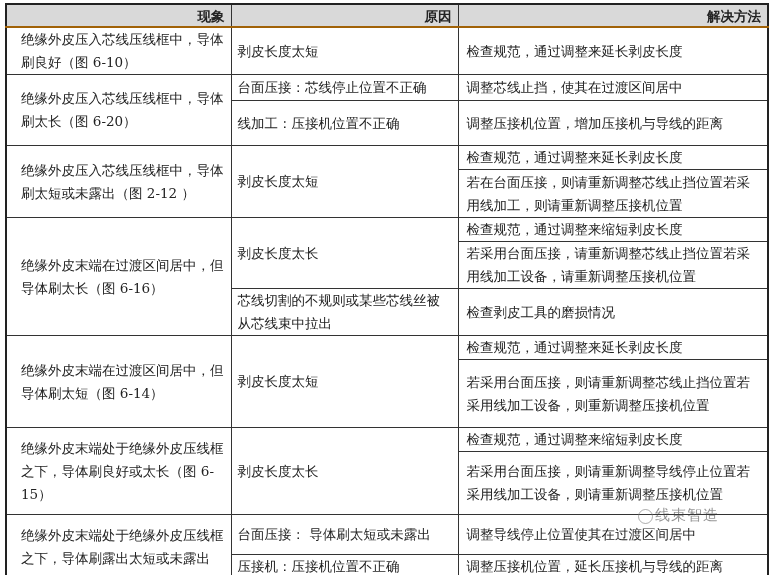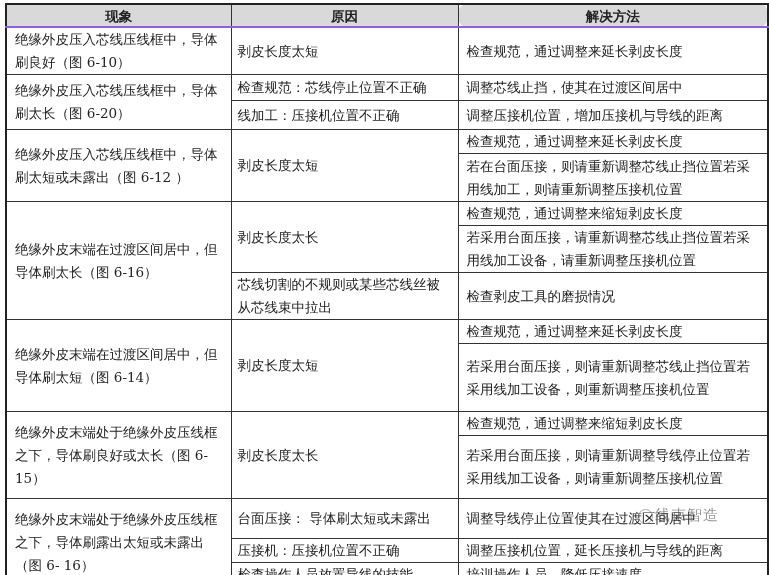--- a/index.html
+++ b/index.html
@@ -3,26 +3,26 @@
 <meta charset="utf-8">
 <style>
   html, body { margin: 0; padding: 0; background: #ffffff; }
   body { width: 769px; height: 575px; overflow: hidden; position: relative;
          font-family: "DejaVu Serif", "Liberation Serif", serif; color: #222; }
   table { position: absolute; left: 5px; top: 3px; border-collapse: collapse;
           width: 762px; table-layout: fixed; font-size: 13.5px; }
   td, th { border: 1px solid #333; padding: 0 6px; vertical-align: middle;
            line-height: 23px; text-align: left; }
   th { background: #d9d9d9; font-family: "DejaVu Sans", "Liberation Sans", sans-serif;
-       font-weight: bold; text-align: center; height: 21px; border-bottom: 2px solid #8b5cf6;
+       font-weight: bold; text-align: right; height: 21px; border-bottom: 2px solid #a16207;
        border-top: 2px solid #222; font-size: 13.5px; line-height: 20px; }
-  td.sym { padding-left: 8px; }
+  td.sym { padding-left: 14px; }
   td.sol { padding-left: 8px; }
   .outer { border-left: 2px solid #222; }
-  .outer-r { border-right: 2px solid #222; border-radius: 9px; }
+  .outer-r { border-right: 2px solid #222; }
   .watermark { position: absolute; left: 638px; top: 506px; font-family: Liberation Serif, serif;
                font-size: 15px; color: rgba(60,60,60,0.55); letter-spacing: 1px; pointer-events: none; }
   .wm-ring { display: inline-block; width: 13px; height: 13px; border: 1.5px solid rgba(120,120,120,0.6);
              border-radius: 50%; vertical-align: middle; margin-right: 2px; }
 </style>
 </head>
 <body>
 
 <table>
   <colgroup>
@@ -40,30 +40,30 @@
   <tbody>
 
     <tr style="height:46px">
       <td class="sym outer">绝缘外皮压入芯线压线框中，导体刷良好（图 6-10）</td>
       <td>剥皮长度太短</td>
       <td class="sol outer-r">检查规范，通过调整来延长剥皮长度</td>
     </tr>
 
     <tr style="height:26px">
       <td class="sym outer" rowspan="2">绝缘外皮压入芯线压线框中，导体刷太长（图 6-20）</td>
-      <td>检查规范：芯线停止位置不正确</td>
+      <td>台面压接：芯线停止位置不正确</td>
       <td class="sol outer-r">调整芯线止挡，使其在过渡区间居中</td>
     </tr>
-    <tr style="height:29px">
+    <tr style="height:45px">
       <td>线加工：压接机位置不正确</td>
       <td class="sol outer-r">调整压接机位置，增加压接机与导线的距离</td>
     </tr>
 
     <tr style="height:23px">
-      <td class="sym outer" rowspan="2">绝缘外皮压入芯线压线框中，导体刷太短或未露出（图 6-12 ）</td>
+      <td class="sym outer" rowspan="2">绝缘外皮压入芯线压线框中，导体刷太短或未露出（图 2-12 ）</td>
       <td rowspan="2">剥皮长度太短</td>
       <td class="sol outer-r">检查规范，通过调整来延长剥皮长度</td>
     </tr>
     <tr style="height:48px">
       <td class="sol outer-r">若在台面压接，则请重新调整芯线止挡位置若采用线加工，则请重新调整压接机位置</td>
     </tr>
 
     <tr style="height:22px">
       <td class="sym outer" rowspan="3">绝缘外皮末端在过渡区间居中，但导体刷太长（图 6-16）</td>
       <td rowspan="2">剥皮长度太长</td>

